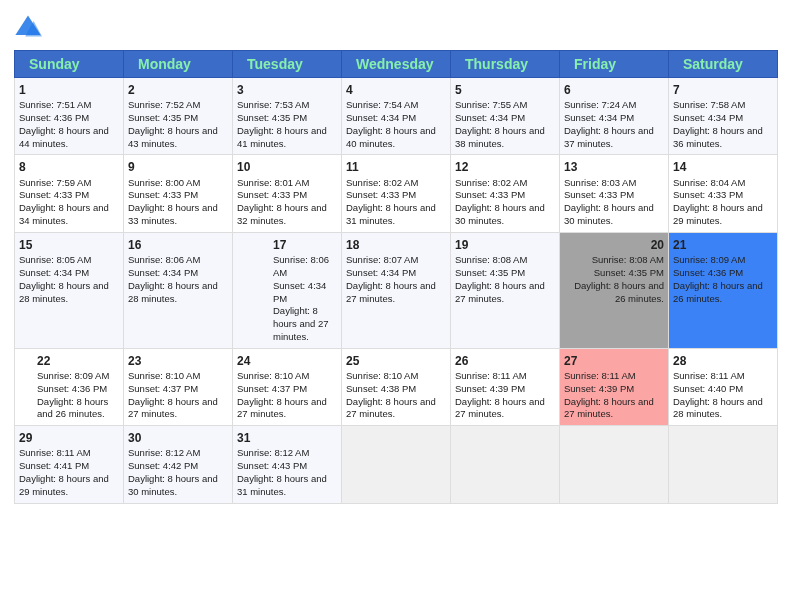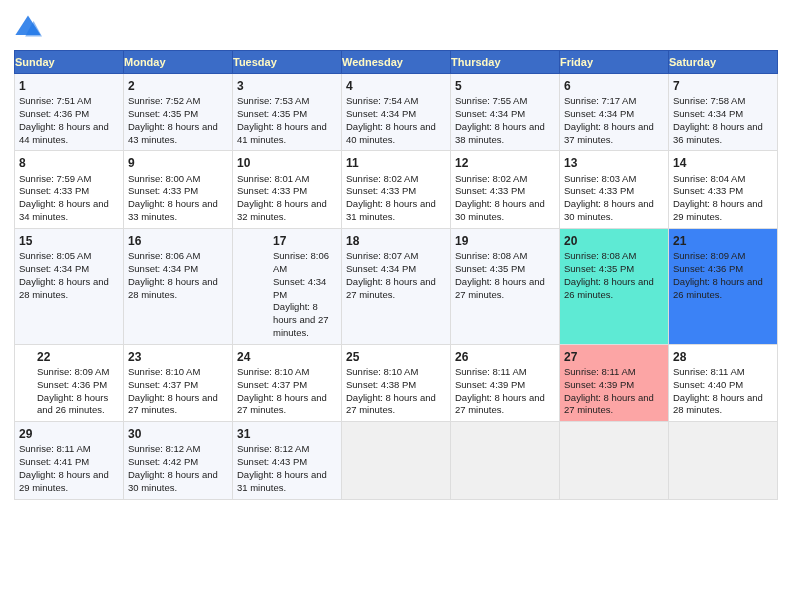--- a/index.html
+++ b/index.html
@@ -53,24 +53,24 @@
       color: #444;
       margin-top: 2px;
     }
     table {
       width: 100%;
       border-collapse: collapse;
       table-layout: fixed;
     }
     thead th {
       background-color: #3b6cc7;
-      color: #fef9c3;
-      font-size: 11px;
+      color: #86efac;
+      font-size: 14px;
       font-weight: bold;
-      padding: 5px 0;
+      padding: 5px 14px;
       text-align: left;
       border: 1px solid #2a55b0;
     }
     tbody tr {
       border: 1px solid #ddd;
     }
     tbody td {
       vertical-align: top;
       padding: 4px 4px;
       font-size: 9.5px;
@@ -128,39 +128,39 @@
           <th>Saturday</th>
         </tr>
     </thead>
     <tbody id="calendar-body">
         <tr>
           <td style="background-color: rgb(245, 247, 252);"><span class="day-num">1</span><span>Sunrise: 7:51 AM</span><br><span>Sunset: 4:36 PM</span><br><span>Daylight: 8 hours and 44 minutes.</span></td>
           <td style="background-color: rgb(245, 247, 252);"><span class="day-num">2</span><span>Sunrise: 7:52 AM</span><br><span>Sunset: 4:35 PM</span><br><span>Daylight: 8 hours and 43 minutes.</span></td>
           <td style="background-color: rgb(245, 247, 252);"><span class="day-num">3</span><span>Sunrise: 7:53 AM</span><br><span>Sunset: 4:35 PM</span><br><span>Daylight: 8 hours and 41 minutes.</span></td>
           <td style="background-color: rgb(245, 247, 252);"><span class="day-num">4</span><span>Sunrise: 7:54 AM</span><br><span>Sunset: 4:34 PM</span><br><span>Daylight: 8 hours and 40 minutes.</span></td>
           <td style="background-color: rgb(245, 247, 252);"><span class="day-num">5</span><span>Sunrise: 7:55 AM</span><br><span>Sunset: 4:34 PM</span><br><span>Daylight: 8 hours and 38 minutes.</span></td>
-          <td style="background-color: rgb(245, 247, 252);"><span class="day-num">6</span><span>Sunrise: 7:17 AM</span><br><span>Sunset: 4:34 PM</span><br><span>Daylight: 8 hours and 37 minutes.</span></td>
+          <td style="background-color: rgb(245, 247, 252);"><span class="day-num">6</span><span>Sunrise: 7:24 AM</span><br><span>Sunset: 4:34 PM</span><br><span>Daylight: 8 hours and 37 minutes.</span></td>
           <td style="background-color: rgb(245, 247, 252);"><span class="day-num">7</span><span>Sunrise: 7:58 AM</span><br><span>Sunset: 4:34 PM</span><br><span>Daylight: 8 hours and 36 minutes.</span></td>
         </tr>
         <tr>
           <td style="background-color: rgb(255, 255, 255);"><span class="day-num">8</span><span>Sunrise: 7:59 AM</span><br><span>Sunset: 4:33 PM</span><br><span>Daylight: 8 hours and 34 minutes.</span></td>
           <td style="background-color: rgb(255, 255, 255);"><span class="day-num">9</span><span>Sunrise: 8:00 AM</span><br><span>Sunset: 4:33 PM</span><br><span>Daylight: 8 hours and 33 minutes.</span></td>
           <td style="background-color: rgb(255, 255, 255);"><span class="day-num">10</span><span>Sunrise: 8:01 AM</span><br><span>Sunset: 4:33 PM</span><br><span>Daylight: 8 hours and 32 minutes.</span></td>
           <td style="background-color: rgb(255, 255, 255);"><span class="day-num">11</span><span>Sunrise: 8:02 AM</span><br><span>Sunset: 4:33 PM</span><br><span>Daylight: 8 hours and 31 minutes.</span></td>
           <td style="background-color: rgb(255, 255, 255);"><span class="day-num">12</span><span>Sunrise: 8:02 AM</span><br><span>Sunset: 4:33 PM</span><br><span>Daylight: 8 hours and 30 minutes.</span></td>
           <td style="background-color: rgb(255, 255, 255);"><span class="day-num">13</span><span>Sunrise: 8:03 AM</span><br><span>Sunset: 4:33 PM</span><br><span>Daylight: 8 hours and 30 minutes.</span></td>
           <td style="background-color: rgb(255, 255, 255);"><span class="day-num">14</span><span>Sunrise: 8:04 AM</span><br><span>Sunset: 4:33 PM</span><br><span>Daylight: 8 hours and 29 minutes.</span></td>
         </tr>
         <tr>
           <td style="background-color: rgb(245, 247, 252); margin-left: 36px;"><span class="day-num">15</span><span>Sunrise: 8:05 AM</span><br><span>Sunset: 4:34 PM</span><br><span>Daylight: 8 hours and 28 minutes.</span></td>
           <td style="background-color: rgb(245, 247, 252);"><span class="day-num">16</span><span>Sunrise: 8:06 AM</span><br><span>Sunset: 4:34 PM</span><br><span>Daylight: 8 hours and 28 minutes.</span></td>
           <td style="background-color: rgb(245, 247, 252); padding-left: 40px;"><span class="day-num">17</span><span>Sunrise: 8:06 AM</span><br><span>Sunset: 4:34 PM</span><br><span>Daylight: 8 hours and 27 minutes.</span></td>
           <td style="background-color: rgb(245, 247, 252);"><span class="day-num">18</span><span>Sunrise: 8:07 AM</span><br><span>Sunset: 4:34 PM</span><br><span>Daylight: 8 hours and 27 minutes.</span></td>
           <td style="background-color: rgb(245, 247, 252);"><span class="day-num">19</span><span>Sunrise: 8:08 AM</span><br><span>Sunset: 4:35 PM</span><br><span>Daylight: 8 hours and 27 minutes.</span></td>
-          <td style="background-color: #5eead4;"><span class="day-num">20</span><span>Sunrise: 8:08 AM</span><br><span>Sunset: 4:35 PM</span><br><span>Daylight: 8 hours and 26 minutes.</span></td>
+          <td style="background-color: #a3a3a3; text-align: right;"><span class="day-num">20</span><span>Sunrise: 8:08 AM</span><br><span>Sunset: 4:35 PM</span><br><span>Daylight: 8 hours and 26 minutes.</span></td>
           <td style="background-color: #3b82f6;"><span class="day-num">21</span><span>Sunrise: 8:09 AM</span><br><span>Sunset: 4:36 PM</span><br><span>Daylight: 8 hours and 26 minutes.</span></td>
         </tr>
         <tr>
           <td style="background-color: rgb(255, 255, 255); padding-left: 22px;"><span class="day-num">22</span><span>Sunrise: 8:09 AM</span><br><span>Sunset: 4:36 PM</span><br><span>Daylight: 8 hours and 26 minutes.</span></td>
           <td style="background-color: rgb(255, 255, 255);"><span class="day-num">23</span><span>Sunrise: 8:10 AM</span><br><span>Sunset: 4:37 PM</span><br><span>Daylight: 8 hours and 27 minutes.</span></td>
           <td style="background-color: rgb(255, 255, 255);"><span class="day-num">24</span><span>Sunrise: 8:10 AM</span><br><span>Sunset: 4:37 PM</span><br><span>Daylight: 8 hours and 27 minutes.</span></td>
           <td style="background-color: rgb(255, 255, 255);"><span class="day-num">25</span><span>Sunrise: 8:10 AM</span><br><span>Sunset: 4:38 PM</span><br><span>Daylight: 8 hours and 27 minutes.</span></td>
           <td style="background-color: rgb(255, 255, 255);"><span class="day-num">26</span><span>Sunrise: 8:11 AM</span><br><span>Sunset: 4:39 PM</span><br><span>Daylight: 8 hours and 27 minutes.</span></td>
           <td style="background-color: #fca5a5;"><span class="day-num">27</span><span>Sunrise: 8:11 AM</span><br><span>Sunset: 4:39 PM</span><br><span>Daylight: 8 hours and 27 minutes.</span></td>
           <td style="background-color: rgb(255, 255, 255);"><span class="day-num">28</span><span>Sunrise: 8:11 AM</span><br><span>Sunset: 4:40 PM</span><br><span>Daylight: 8 hours and 28 minutes.</span></td>

